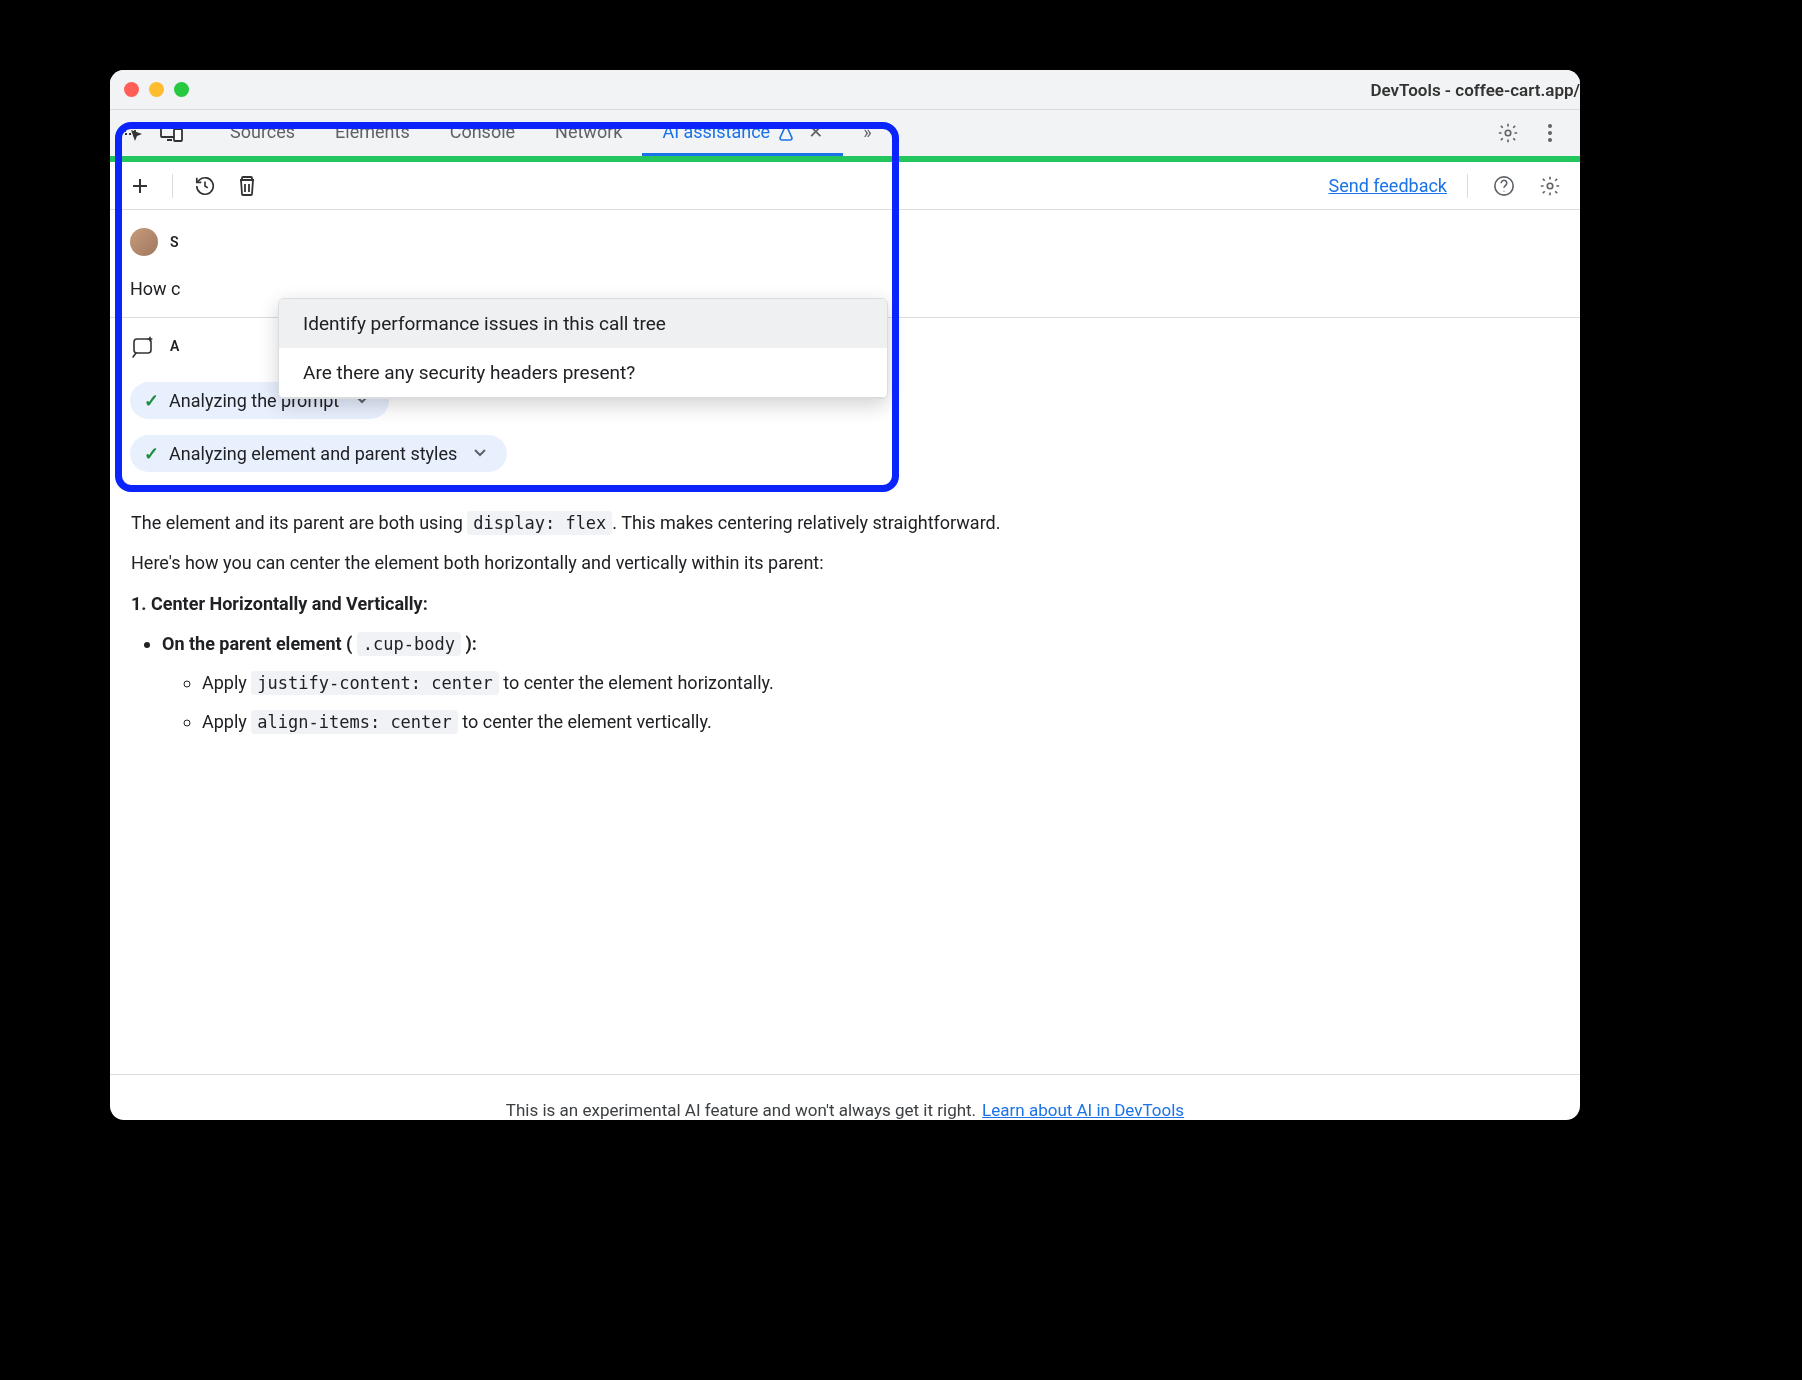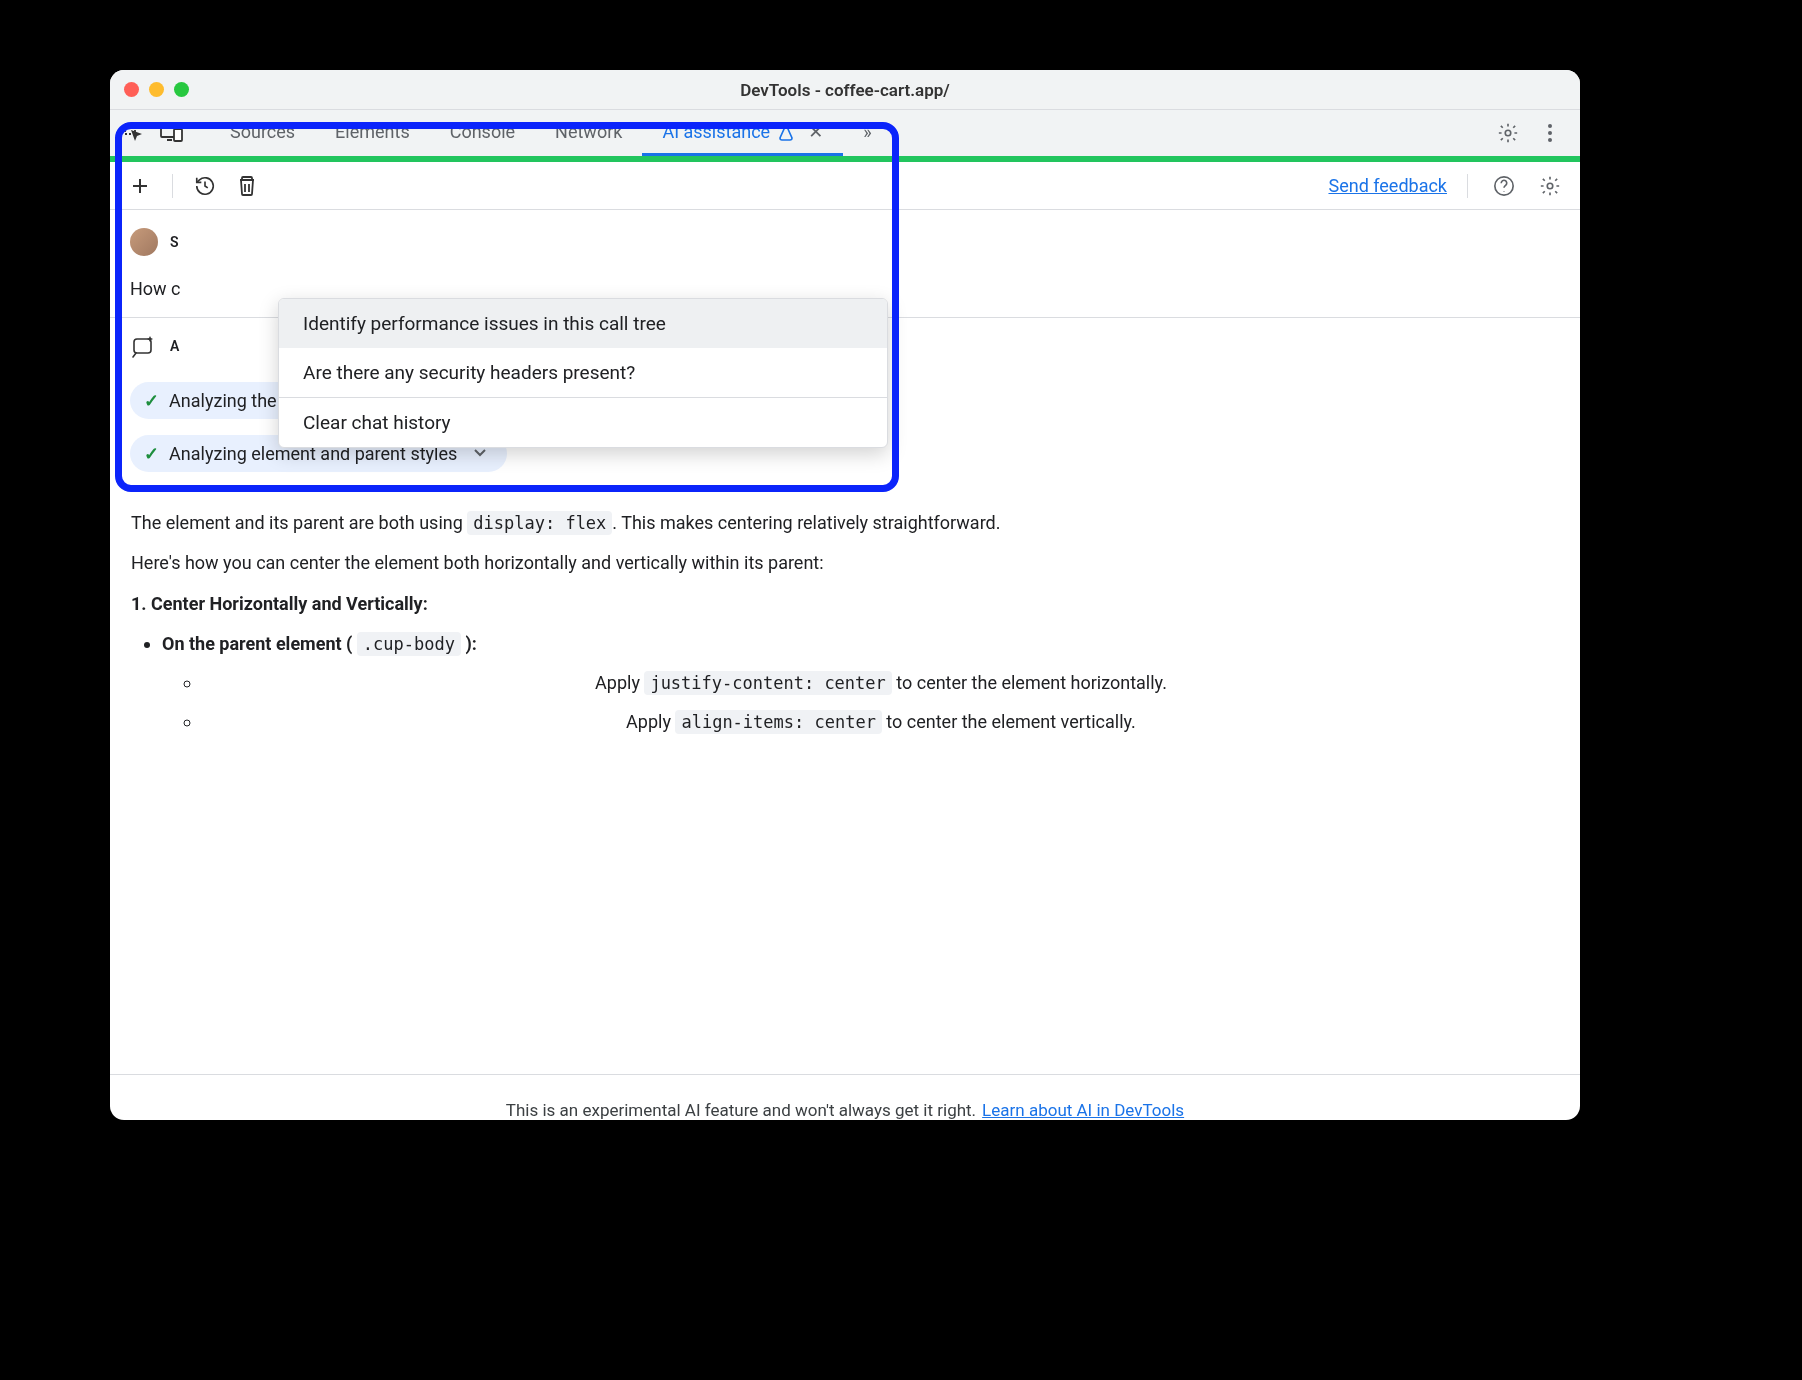--- a/index.html
+++ b/index.html
@@ -35,21 +35,21 @@
   position: relative;
 }
 .traffic-lights { display: flex; gap: 10px; }
 .light { width: 15px; height: 15px; border-radius: 50%; }
 .red { background: #ff5f57; }
 .yellow { background: #febc2e; }
 .green { background: #28c840; }
 .window-title {
   position: absolute;
   left: 0; right: 0;
-  text-align: center;
+  text-align: right;
   font-size: 17px;
   font-weight: 600;
   color: #333;
   pointer-events: none;
 }
 .tabbar {
   height: 52px;
   background: #f1f3f4;
   border-bottom: 6px solid #22c55e;
   display: flex;
@@ -131,21 +131,21 @@
 .body-text { padding: 12px 20px; font-size: 18px; line-height: 1.7; }
 .body-text p { margin: 10px 1px; }
 .body-text .code {
   font-family: ui-monospace, Menlo, monospace;
   background: #f0f2f5;
   padding: 2px 6px;
   border-radius: 4px;
   font-size: 17px;
 }
 .body-text ul { margin-left: 32px; padding-left: 0; }
-.body-text ul ul { margin-left: 40px; margin-top: 6px; text-align: center; }
+.body-text ul ul { margin-left: 40px; margin-top: 6px; }
 .body-text li { margin: 8px 0; }
 .footer {
   height: 46px;
   border-top: 1px solid #dadce0;
   display: flex; align-items: flex-end; justify-content: center;
   font-size: 17px; color: #3c4043;
   gap: 6px;
 }
 .footer a { color: #1a73e8; text-decoration: underline; }
 
@@ -354,21 +354,20 @@
             </li>
           </ul>
         </li>
       </ul>
     </div>
 
     <div class="dropdown">
       <div class="item highlight">Identify performance issues in this call tree</div>
       <div class="item">Are there any security headers present?</div>
       <div class="sep"></div>
-      <div class="item">Clear chat history</div>
     </div>
 
   </div>
 
   <div class="footer">
     <span>This is an experimental AI feature and won't always get it right. </span>
     <a>Learn about AI in DevTools</a>
   </div>
 
   <div class="highlight-box"></div>

